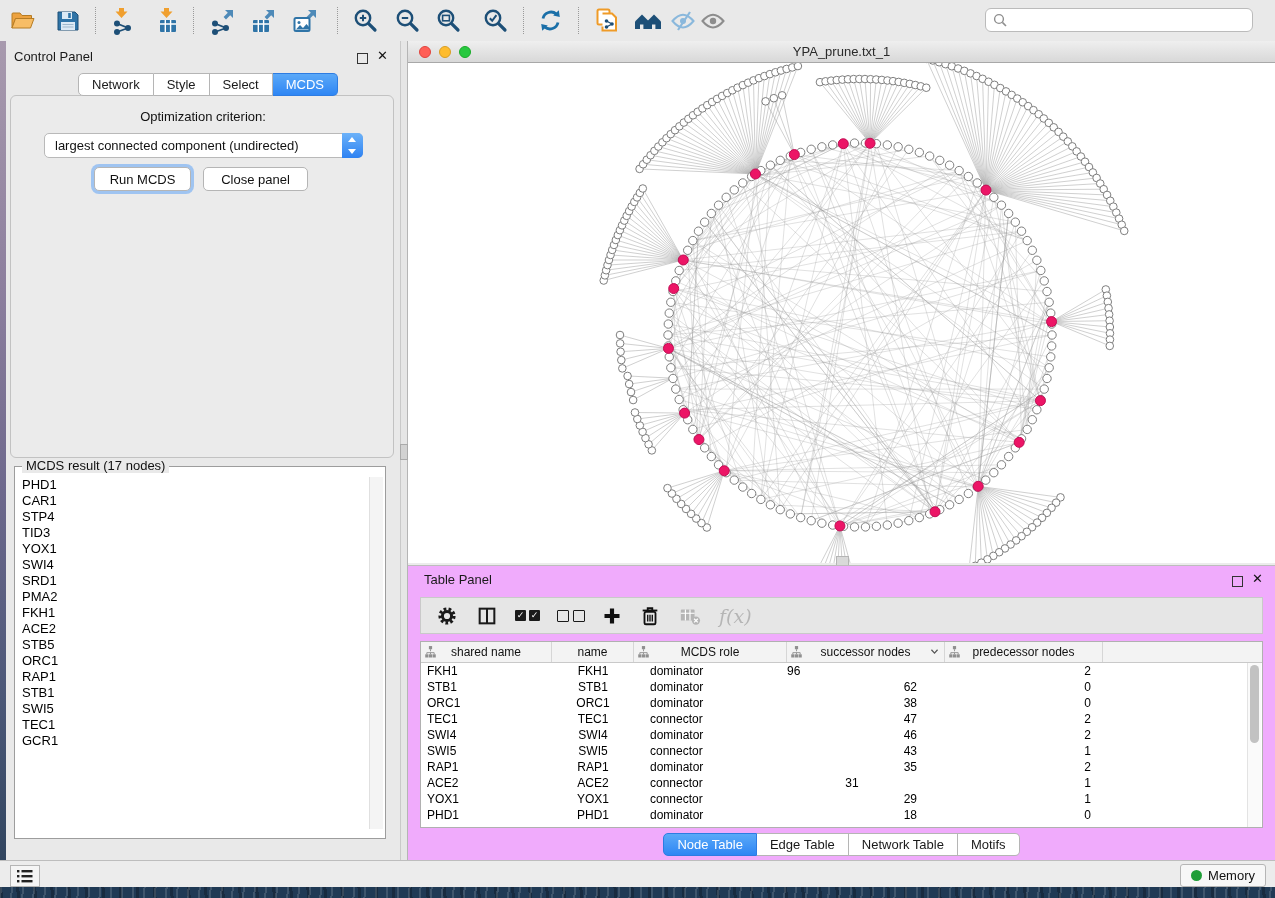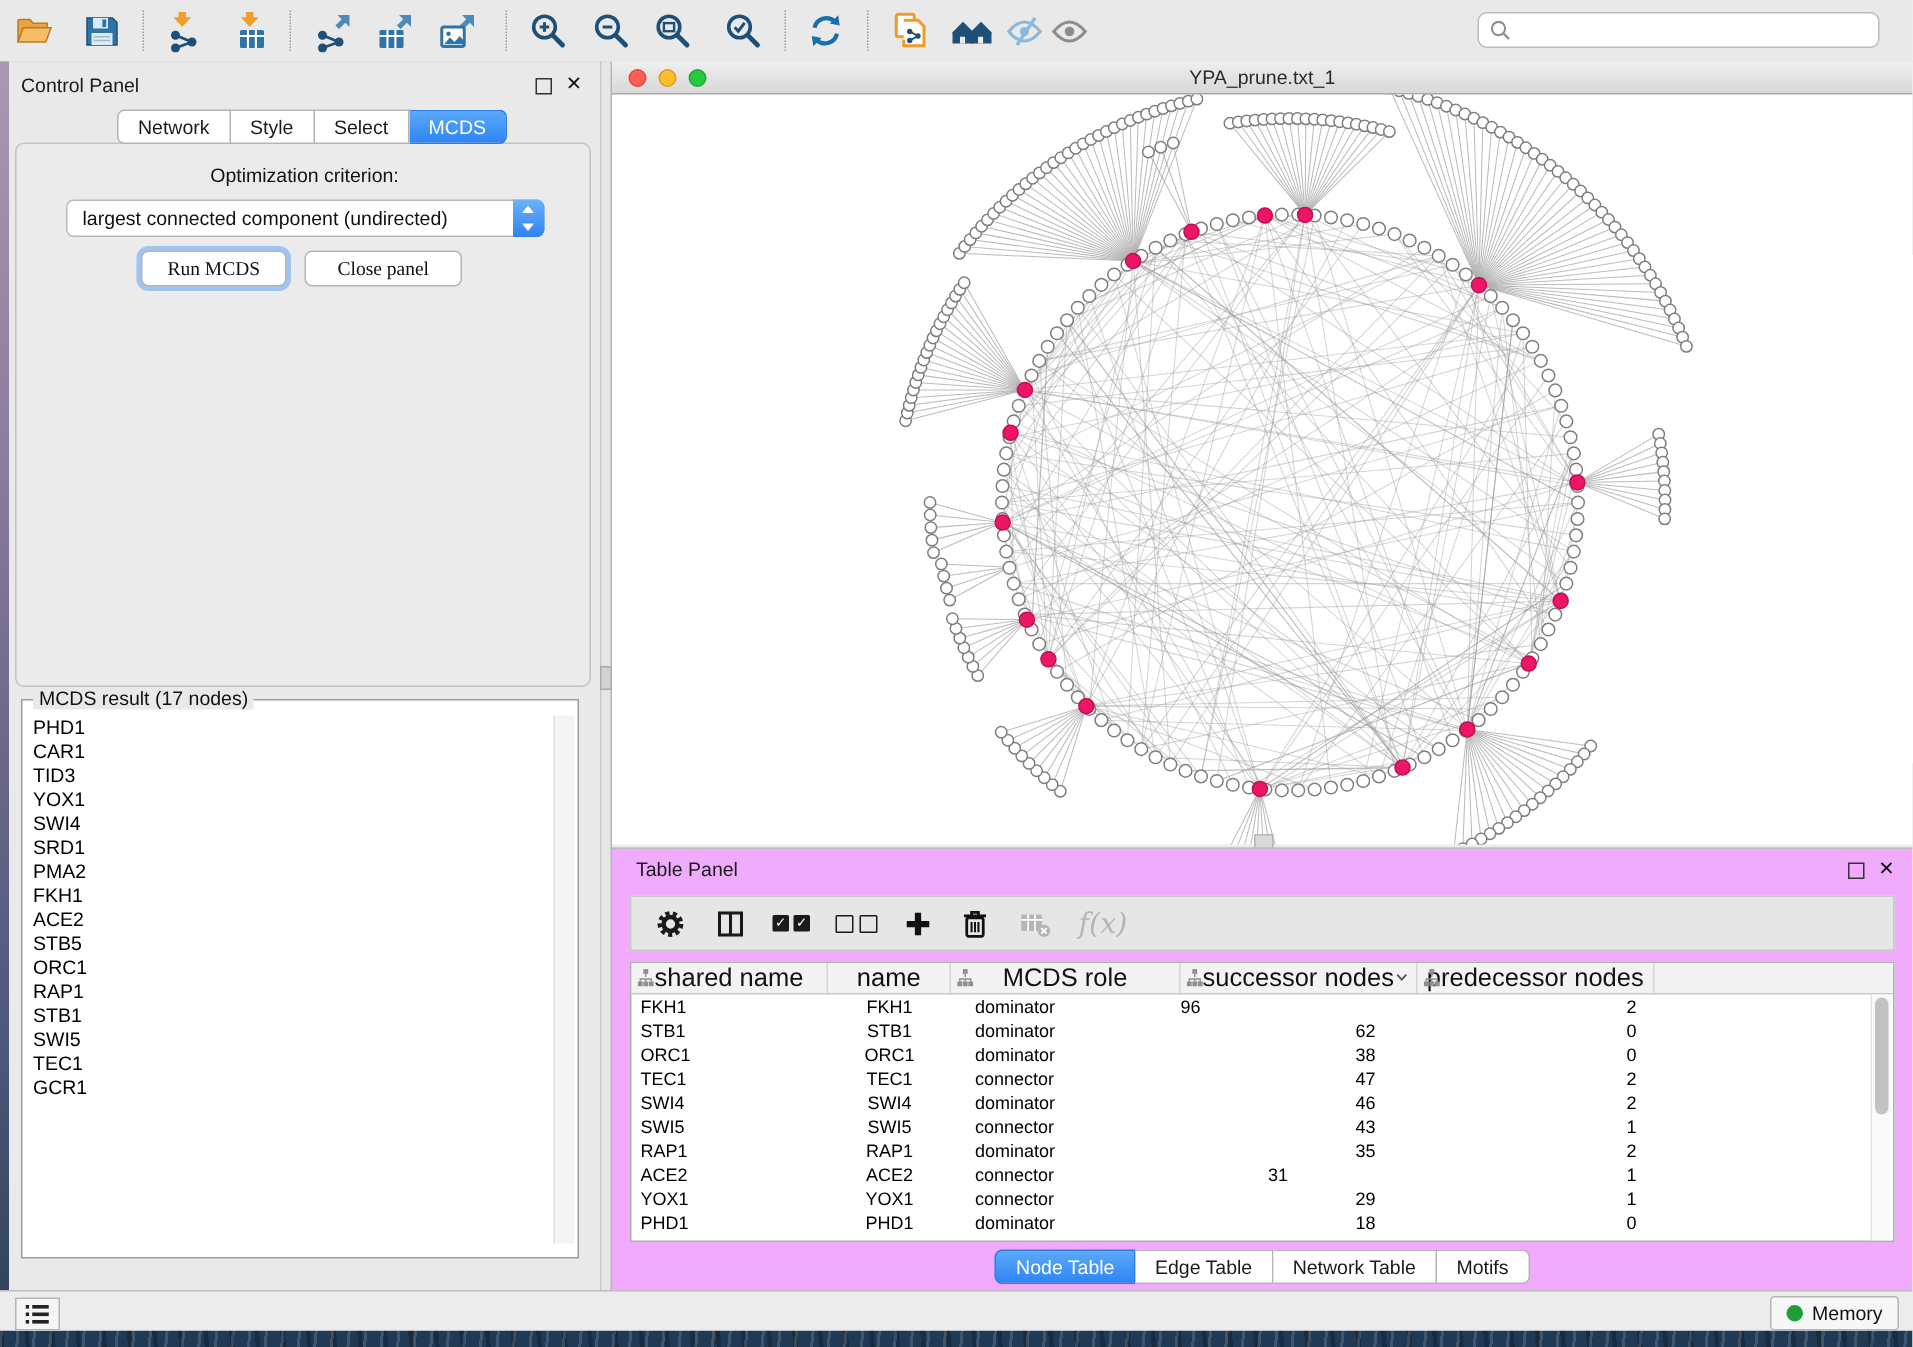--- a/index.html
+++ b/index.html
@@ -35,21 +35,21 @@
   #opt-label{left:0;top:68px;width:394px;text-align:center;font-size:13px;color:#111;}
   #criterion{left:38px;top:92px;width:319px;height:25px;background:#fff;border:1px solid #b9b9b9;border-radius:5px;
      box-sizing:border-box;display:flex;align-items:center;font-size:13px;color:#111;}
   #criterion .val{flex:1;padding-left:10px;white-space:nowrap;}
   #criterion .step{width:21px;height:25px;margin:-1px -1px 0 0;border-radius:0 5px 5px 0;
      background:linear-gradient(#6cb2f9,#2e82f2);position:relative;}
   #criterion .step:before,#criterion .step:after{content:"";position:absolute;left:6px;border-left:4.5px solid transparent;border-right:4.5px solid transparent;}
   #criterion .step:before{top:4px;border-bottom:5px solid #fff;}
   #criterion .step:after{bottom:4px;border-top:5px solid #fff;}
   .pbtn{position:absolute;top:126px;height:24px;background:#fff;border:1px solid #b5b5b5;border-radius:5px;
-     font-size:13px;color:#111;display:flex;align-items:center;justify-content:center;box-sizing:border-box;font-family:Liberation Serif, serif;}
+     font-size:13px;color:#111;display:flex;align-items:center;justify-content:center;box-sizing:border-box;}
   #run-btn{left:88px;width:97px;box-shadow:0 0 0 3px rgba(108,170,245,.6);}
   #close-btn{left:197px;width:105px;}
   #mcds-group{left:8px;top:425px;width:372px;height:373px;border:1px solid #9d9d9d;background:#fff;box-sizing:border-box;}
   #mcds-legend{left:16px;top:417px;background:#e9e9e9;padding:0 4px;font-size:13px;color:#111;}
   #mcds-list{margin:0;padding:10px 0 0 7px;list-style:none;font-size:13px;color:#000;line-height:16px;
      height:352px;overflow:hidden;}
   #mcds-scroll{right:2px;top:10px;width:13px;height:352px;background:#f4f4f4;border-left:1px solid #e0e0e0;}
   
   #vsplit{left:400px;top:41px;width:8px;height:819px;background:#e6e6e6;border-left:1px solid #c9c9c9;border-right:1px solid #b5b5b5;box-sizing:border-box;}
   #vsplit-handle{left:400px;top:444px;width:8px;height:16px;background:#d2d2d2;border:1px solid #aaa;box-sizing:border-box;}
@@ -70,21 +70,21 @@
   #table-panel{left:408px;top:565px;width:867px;height:295px;background:#f0abfc;border-top:1px solid #bdbdbd;box-sizing:border-box;}
   #tp-title{left:16px;top:6px;font-size:13px;color:#1a1a1a;}
   #tp-toolbar{left:12px;top:31px;width:843px;height:37px;background:#e6e6e6;border:1px solid #c9c9c9;box-sizing:border-box;
      display:flex;align-items:center;gap:17px;padding-left:14px;}
   .tp-ic{display:flex;align-items:center;justify-content:center;}
   .cbx{width:11px;height:11px;background:#1a1a1a;color:#fff;font-size:9px;line-height:11px;text-align:center;display:inline-block;border-radius:1px;}
   .ubx{width:10px;height:10px;border:1.5px solid #1a1a1a;display:inline-block;border-radius:1px;}
   #fx-label{font-family:"DejaVu Serif","Liberation Serif",serif;font-style:italic;font-size:19px;color:#b5b5b5;}
   #node-table{left:12px;top:75px;width:843px;height:187px;background:#fff;border:1px solid #b0b0b0;box-sizing:border-box;overflow:hidden;}
   #tbl-header{display:flex;height:20px;background:#f3f3f3;border-bottom:1px solid #c9c9c9;}
-  .th{position:relative;box-sizing:border-box;border-right:1px solid #d6d6d6;font-size:17px;color:#111;
+  .th{position:relative;box-sizing:border-box;border-right:1px solid #d6d6d6;font-size:12px;color:#111;
       display:flex;align-items:center;justify-content:center;}
   .th .shared-ic{position:absolute;left:4px;top:4px;}
   .th .sort-ic{position:absolute;right:5px;top:6px;}
   .tr{display:flex;height:16px;align-items:center;}
   .td{box-sizing:border-box;font-size:12px;color:#000;white-space:nowrap;overflow:hidden;}
   #tbl-scroll{right:1px;top:21px;width:13px;height:164px;background:#fafafa;border-left:1px solid #e3e3e3;}
   #tbl-thumb{position:absolute;right:2px;top:2px;width:9px;height:78px;background:#c2c2c2;border-radius:5px;}
   #tp-tabs{left:0;top:267px;width:867px;display:flex;justify-content:center;}
   
   #status-bar{left:0;top:860px;width:1275px;height:27px;background:#ececec;border-top:1px solid #bdbdbd;box-sizing:border-box;}
@@ -257,20 +257,21 @@
   <div id="criterion" class="abs">
     <span class="val">largest connected component (undirected)</span>
     <span class="step"></span>
   </div>
   <div id="run-btn" class="pbtn">Run MCDS</div>
   <div id="close-btn" class="pbtn">Close panel</div>
   <div id="mcds-group" class="abs">
     <ul id="mcds-list">
         <li>PHD1</li>
         <li>CAR1</li>
+        <li>STP4</li>
         <li>TID3</li>
         <li>YOX1</li>
         <li>SWI4</li>
         <li>SRD1</li>
         <li>PMA2</li>
         <li>FKH1</li>
         <li>ACE2</li>
         <li>STB5</li>
         <li>ORC1</li>
         <li>RAP1</li>

